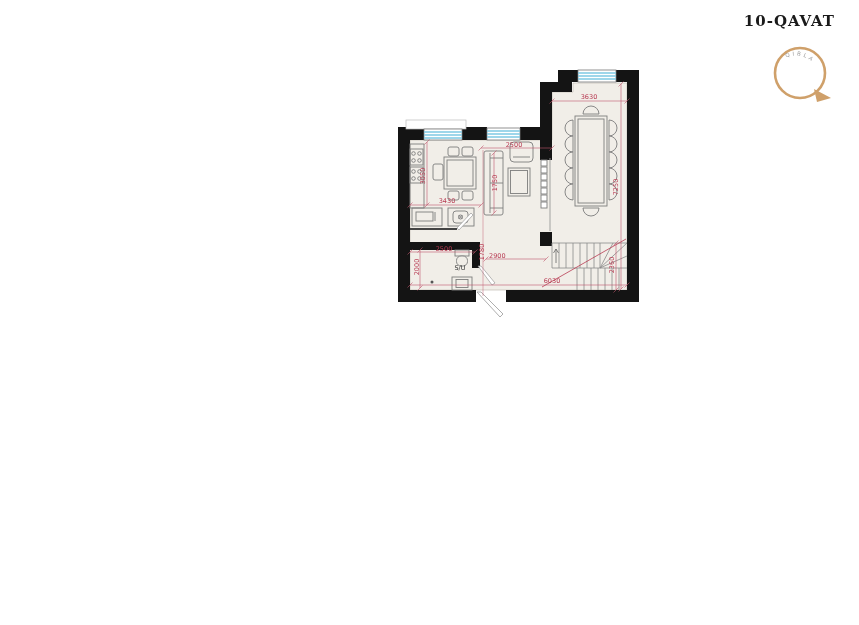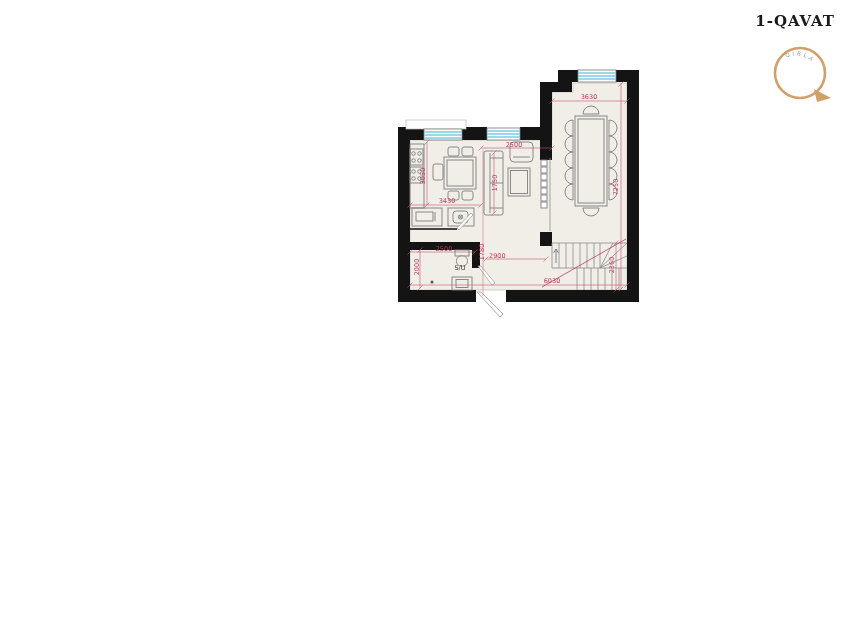--- a/index.html
+++ b/index.html
@@ -10,21 +10,21 @@
   svg text{font-family:"DejaVu Sans",sans-serif;}
   .dimtxt{font-size:6.5px;fill:#b83a52;}
   .roomtxt{font-size:6.5px;fill:#333;}
   .qibla-letters{font-size:5.5px;fill:#9a9a9a;letter-spacing:2.5px;}
 </style>
 </head>
 <body>
 
 <div class="page">
 
-  <div class="floor-title">1-QAVAT</div>
+  <div class="floor-title">10-QAVAT</div>
 
   <svg width="859" height="625" viewBox="0 0 859 625">
 
     <polygon points="573,83 627,83 627,290 410,290 410,140 552,140 552,92 573,92" fill="#f1eee8" stroke="#b9b4aa" stroke-width="0.6"></polygon>
 
     <g fill="#141414">
       <rect x="558" y="70" width="20" height="12"></rect>
       <rect x="616" y="70" width="23" height="12"></rect>
       <rect x="627" y="70" width="12" height="232"></rect>
       <rect x="540" y="82" width="32" height="10"></rect>

